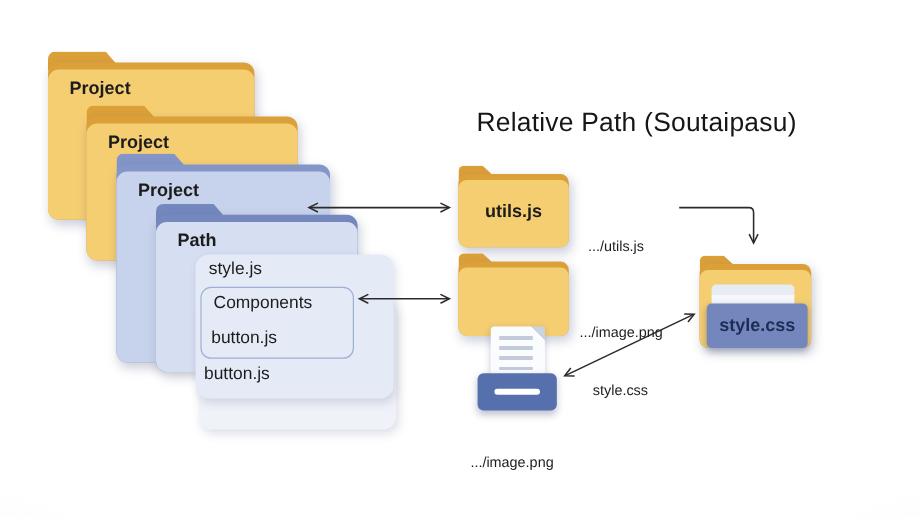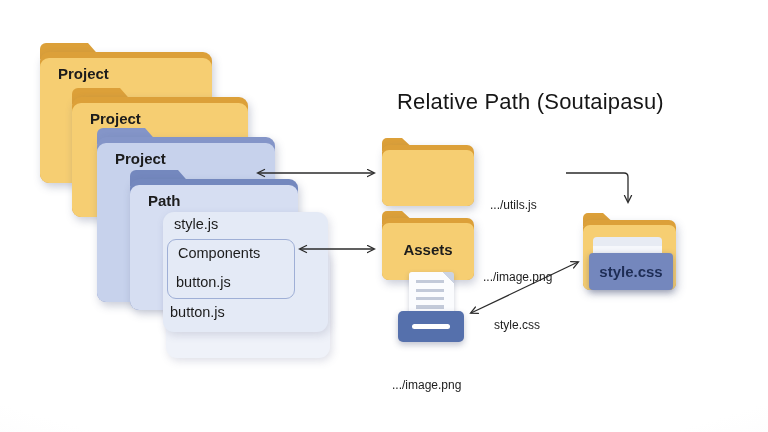--- a/index.html
+++ b/index.html
@@ -119,27 +119,27 @@
 
   <span class="ftext" style="left:174px;top:216px">style.js</span>
   <span class="ftext" style="left:178px;top:245px">Components</span>
   <span class="ftext" style="left:176px;top:274px">button.js</span>
   <span class="ftext" style="left:170px;top:304px">button.js</span>
 
   <div class="folder yellow small" style="left:382px;top:138px;width:92px;height:68px">
     <div class="tab"></div>
     <div class="back"></div>
     <div class="front"></div>
+    <span class="flabel">utils.js</span>
   </div>
 
   <div class="folder yellow small" style="left:382px;top:211px;width:92px;height:69px">
     <div class="tab"></div>
     <div class="back"></div>
     <div class="front"></div>
-    <span class="flabel">Assets</span>
   </div>
 
   <div class="imgfile">
     <div class="doc-sheet">
       <div class="lines"></div>
     </div>
     <div class="doc-tray">
       <div class="bar"></div>
     </div>
   </div>

